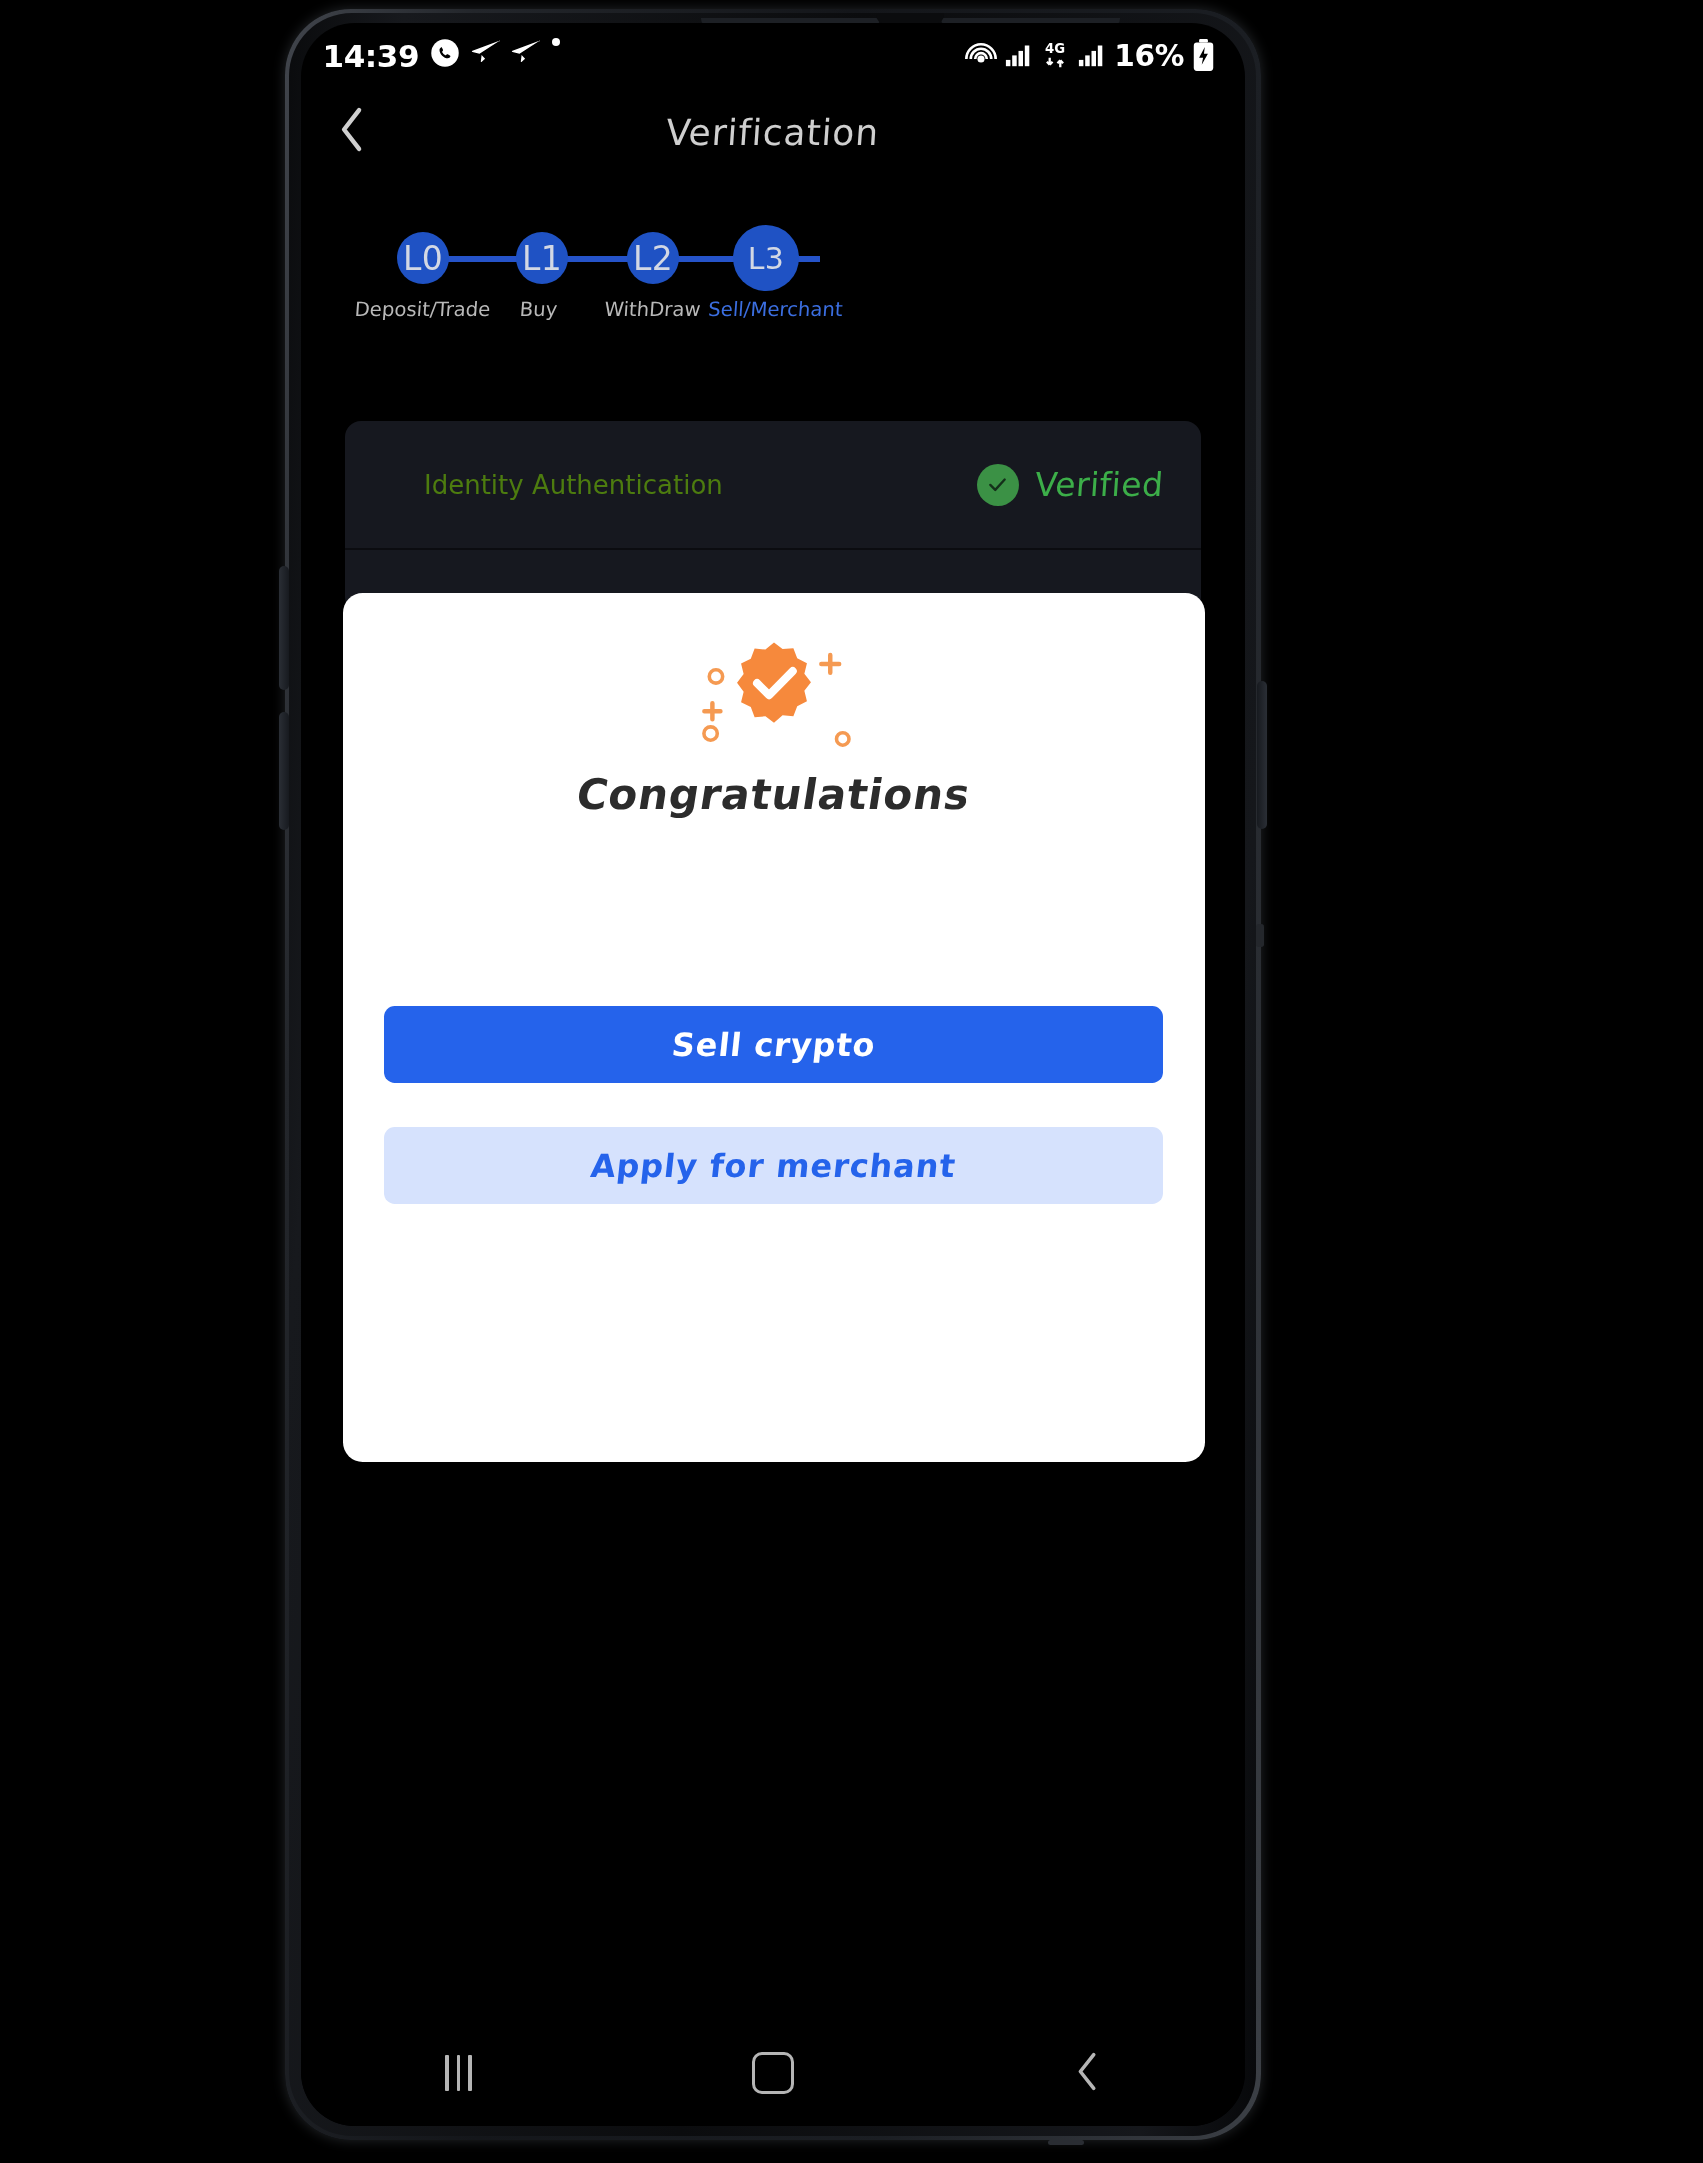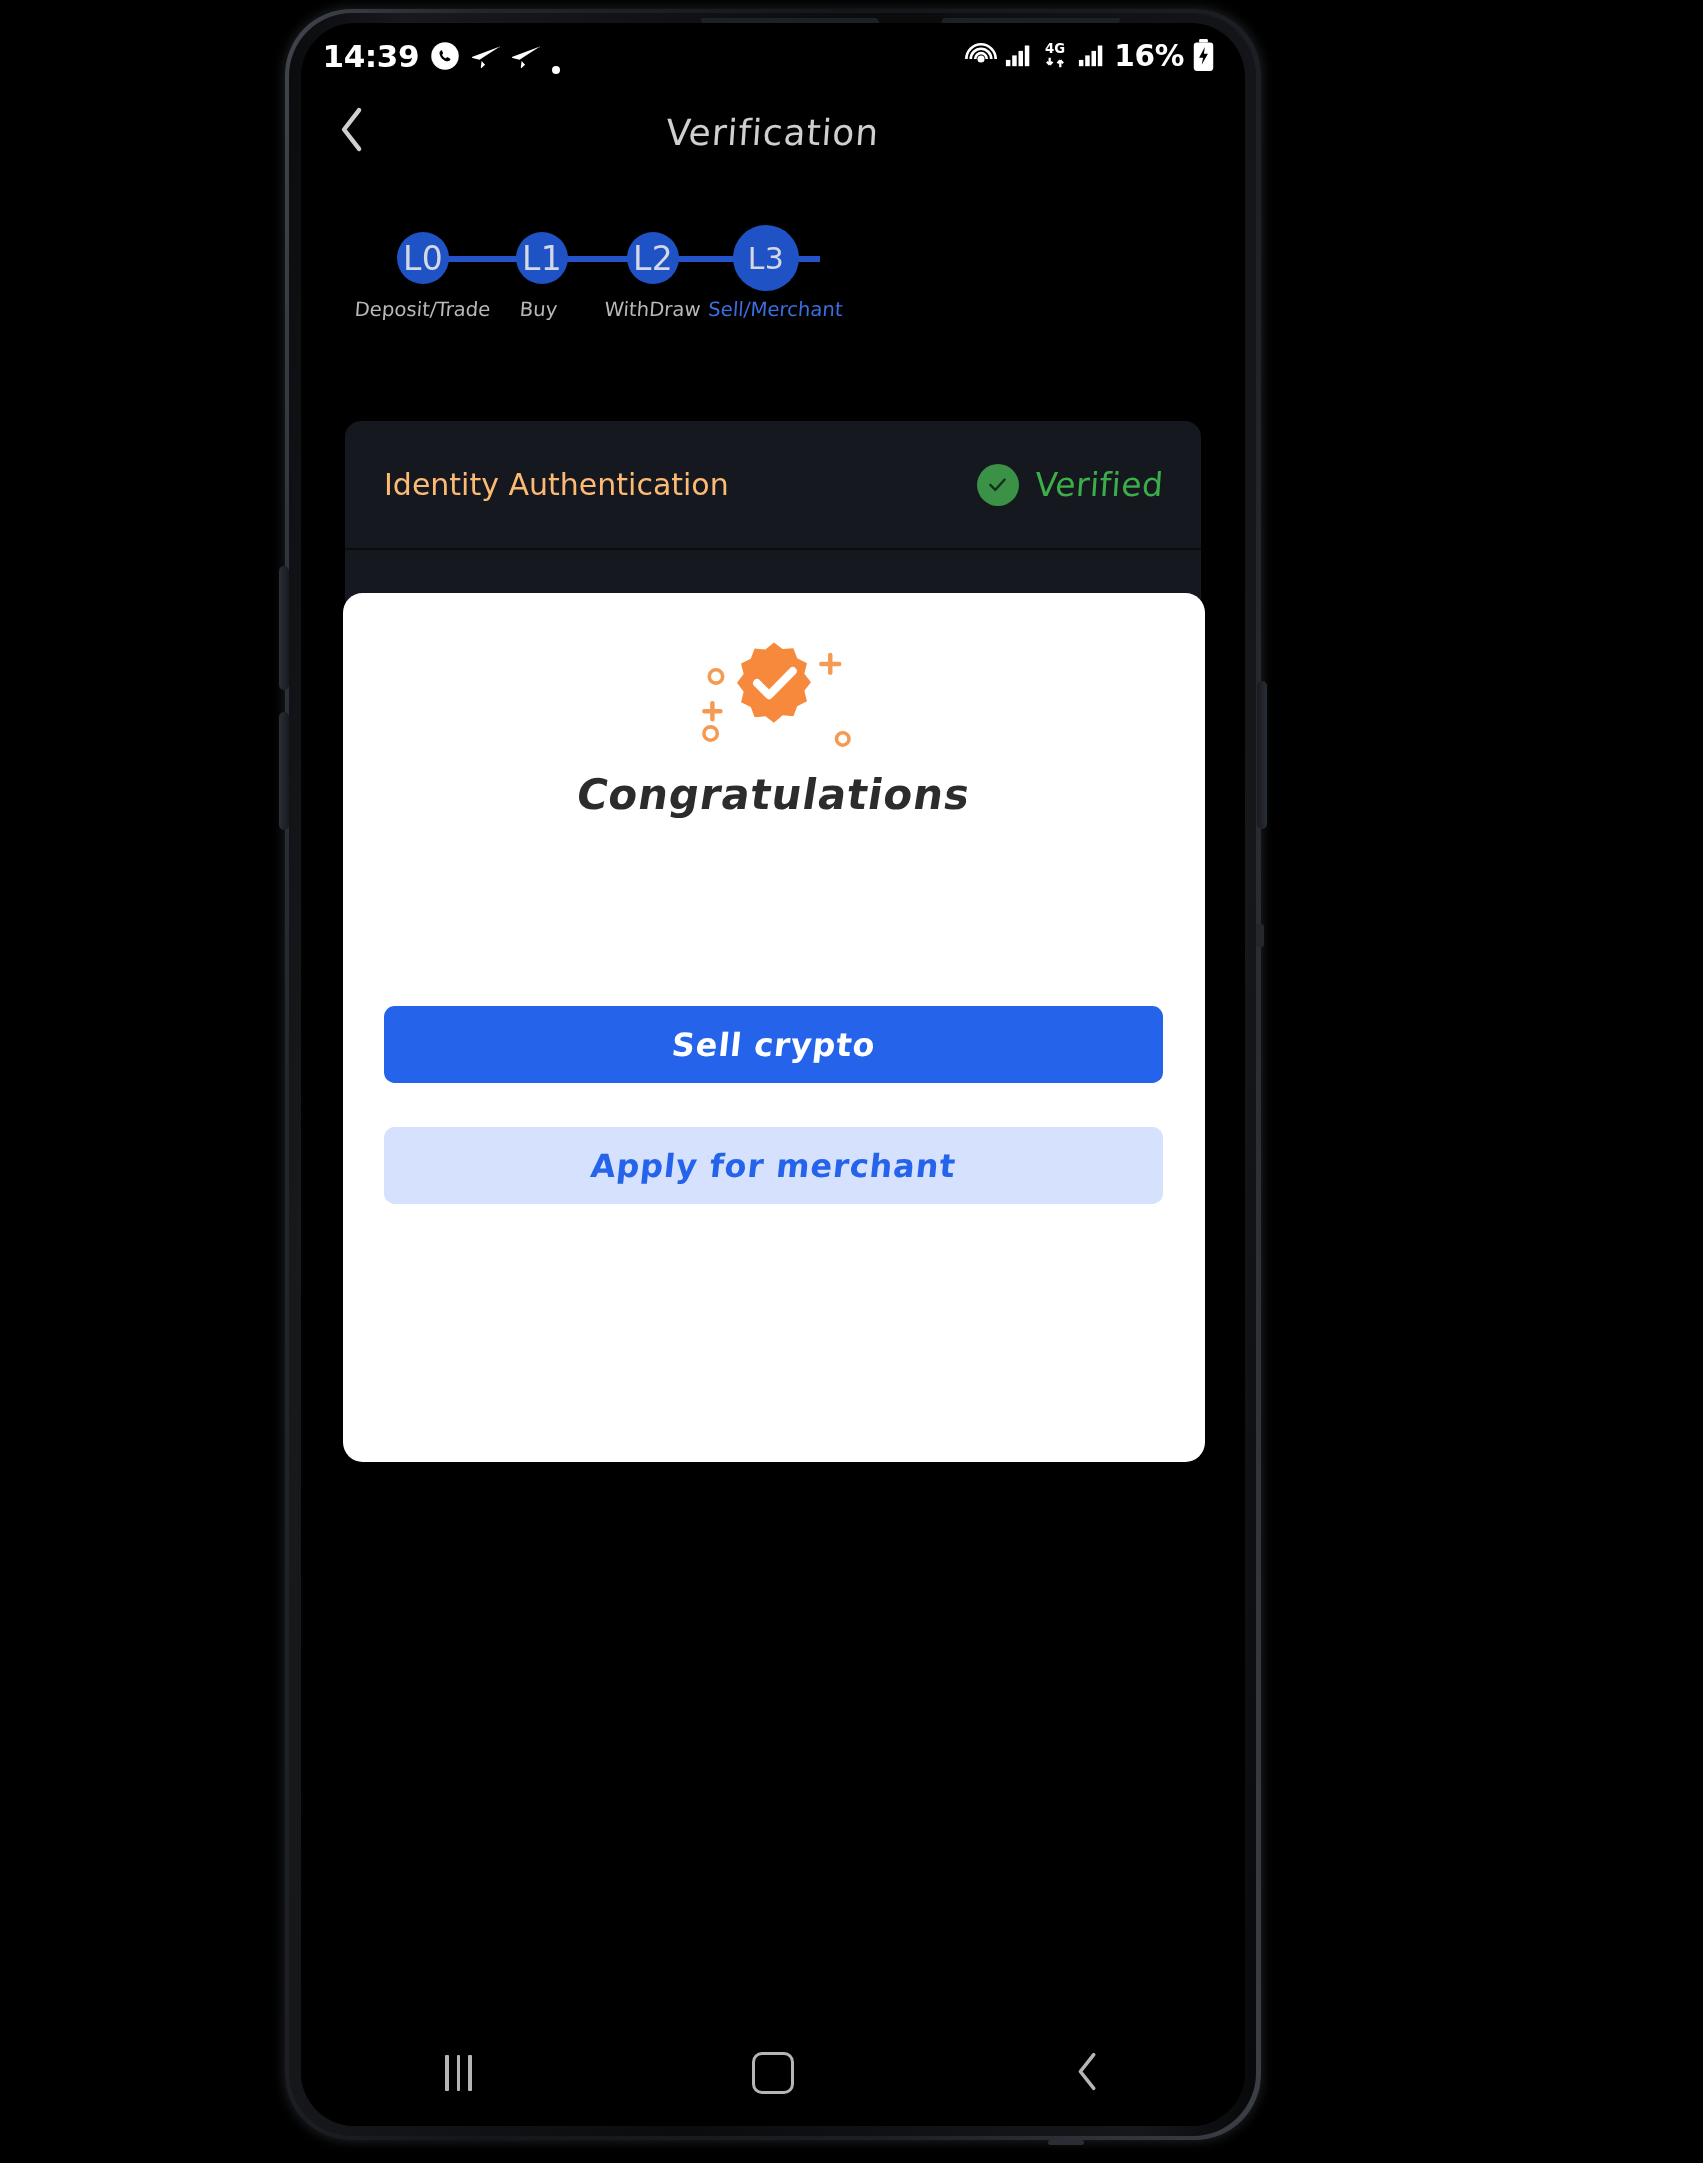--- a/index.html
+++ b/index.html
@@ -131,21 +131,21 @@
     left: 0; top: 0;
     width: 944px;
     height: 66px;
     display: flex;
     align-items: center;
     justify-content: space-between;
     padding: 0 30px 0 21.5px;
     box-sizing: border-box;
     color: #ffffff;
   }
-  .sb-left { display: flex; align-items: flex-end; gap: 10.7px; }
+  .sb-left { display: flex; align-items: flex-start; gap: 10.7px; }
   .sb-time {
     font-family: "DejaVu Sans", sans-serif;
     font-size: 31px;
     font-weight: 700;
     letter-spacing: -0.4px;
     color: #fff;
   }
   .sb-right { display: flex; align-items: center; gap: 8px; }
   .icn { display: block; }
   .sb-batt-text {
@@ -257,23 +257,24 @@
     width: 856px;
     height: 127px;
     display: flex;
     align-items: center;
     justify-content: space-between;
     padding: 0 38px 0 39px;
     box-sizing: border-box;
   }
   .id-title {
     font-family: "DejaVu Sans", sans-serif;
-    font-size: 30px;
-    color: #fdba74;
+    font-size: 26px;
+    color: #4d7c0f;
     letter-spacing: 0px;
+    margin-left: 40px;
   }
   .id-status {
     display: flex;
     align-items: center;
     gap: 16px;
   }
   .check-circle {
     width: 42px; height: 42px;
     border-radius: 50%;
     background: #3b9145;

